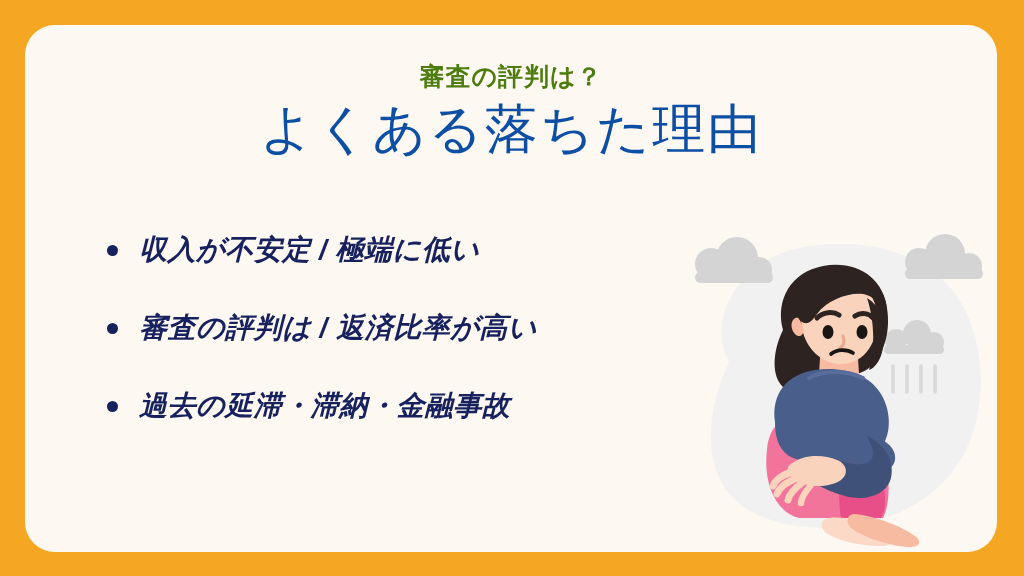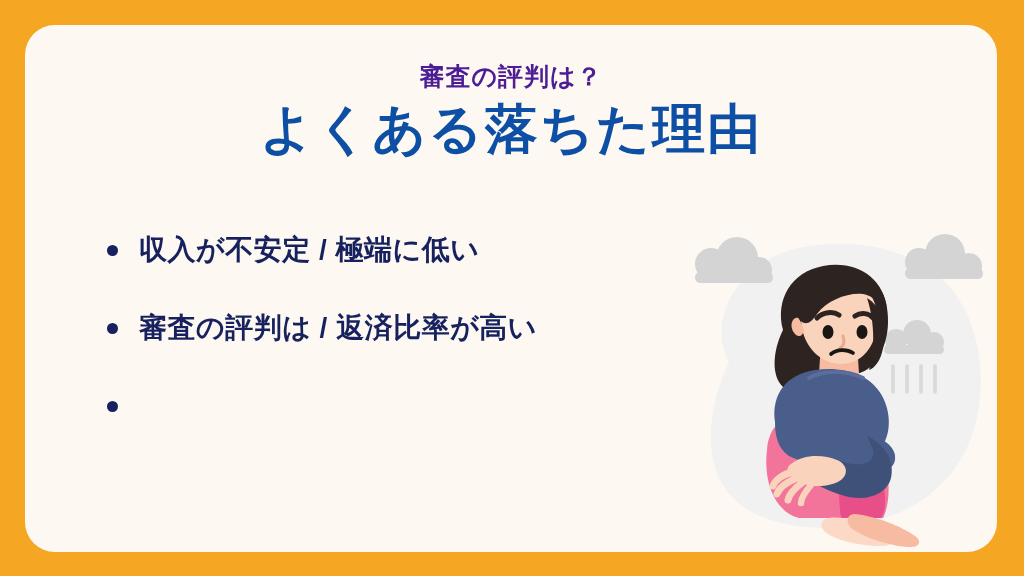--- a/index.html
+++ b/index.html
@@ -28,28 +28,28 @@
   
   #heading {
     position:absolute;
     left:0; top:0; width:972px;
     text-align:center;
     padding-top:38px;
   }
   #subtitle {
     font-size:25px;
     font-weight:bold;
-    color:#4c1d95;
+    color:#4d7c0f;
     letter-spacing:1px;
     line-height:1.1;
   }
   #maintitle {
     margin-top:8px;
     font-size:53px;
-    font-weight:bold;
+    font-weight:normal;
     color:#0D4FA5;
     letter-spacing:2px;
     line-height:1.12;
   }
 
   
   #bullets {
     position:absolute;
     left:82px; top:186px;
     width:620px;
@@ -65,20 +65,21 @@
     border-radius:50%;
     background:#17215E;
     margin-right:21px;
   }
   .bullet-text {
     font-size:28px;
     font-weight:bold;
     color:#17215E;
     letter-spacing:0.5px;
     white-space:nowrap;
+    font-style:italic;
   }
 
   
   #illustration {
     position:absolute;
     right:-4px; bottom:0;
     width:330px; height:330px;
   }
   #illustration svg { display:block; width:100%; height:100%; }
 </style>
@@ -101,20 +102,21 @@
         <span class="bullet-text">収入が不安定 / 極端に低い</span>
       </div>
 
       <div class="bullet-row">
         <span class="bullet-dot"></span>
         <span class="bullet-text">審査の評判は / 返済比率が高い</span>
       </div>
 
       <div class="bullet-row">
         <span class="bullet-dot"></span>
+        <span class="bullet-text">過去の延滞・滞納・金融事故</span>
       </div>
 
 
     </div>
 
     <div id="illustration">
       <svg viewBox="0 0 330 330" xmlns="http://www.w3.org/2000/svg">
 
         <path d="M 58 140
                  C 34 96, 70 38, 128 26

